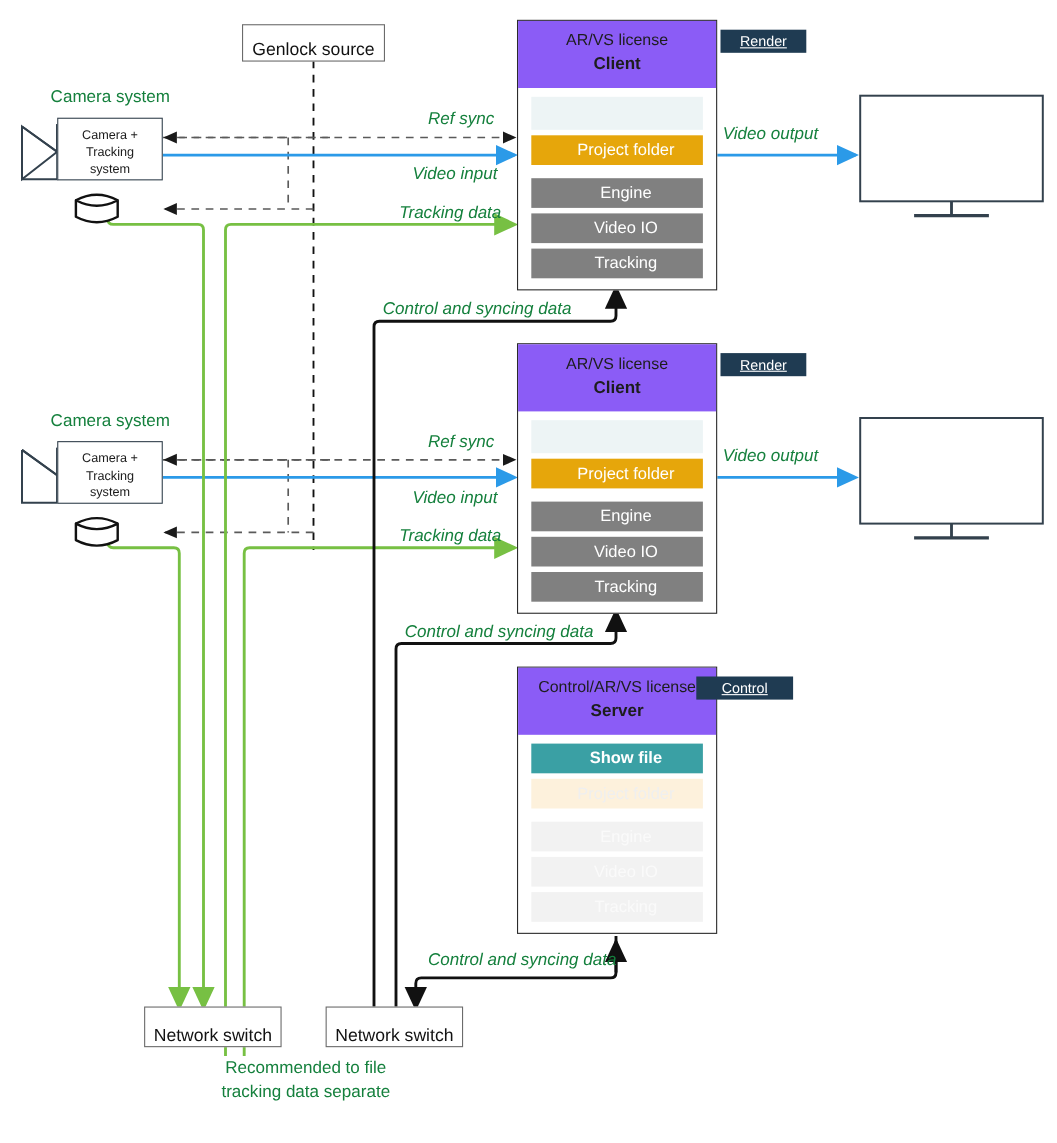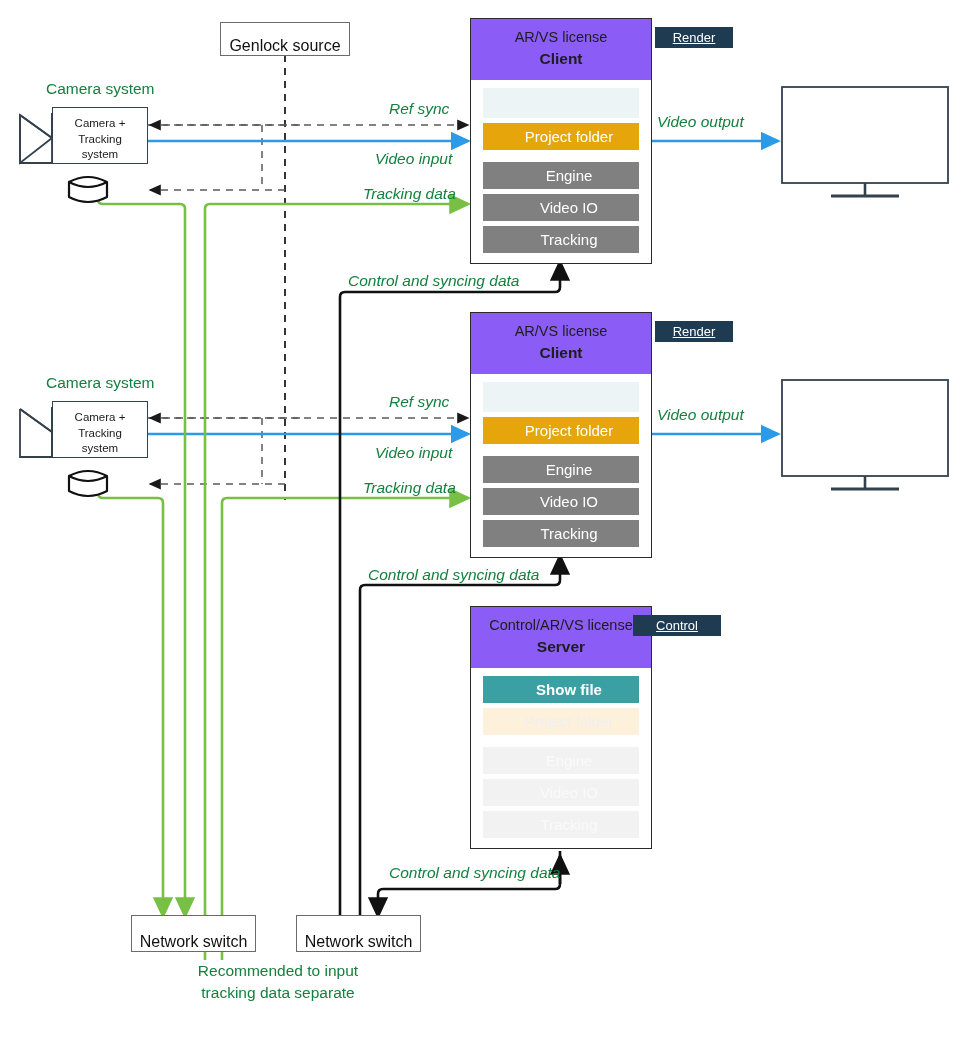--- a/index.html
+++ b/index.html
@@ -264,17 +264,17 @@
 
   <div class="lbl ital" style="left:389px;top:393px;">Ref sync</div>
   <div class="lbl ital" style="left:375px;top:444px;">Video input</div>
   <div class="lbl ital" style="left:363px;top:479px;">Tracking data</div>
   <div class="lbl ital" style="left:657px;top:406px;">Video output</div>
   <div class="lbl ital" style="left:368px;top:566px;">Control and syncing data</div>
 
   <div class="lbl ital" style="left:389px;top:864px;">Control and syncing data</div>
 
   <div class="lbl caption" style="left:118px;top:960px;width:320px;">
-    <div>Recommended to input</div>
+    <div>Recommended to file</div>
     <div>tracking data separate</div>
   </div>
 
 </div>
 
 </body></html>

